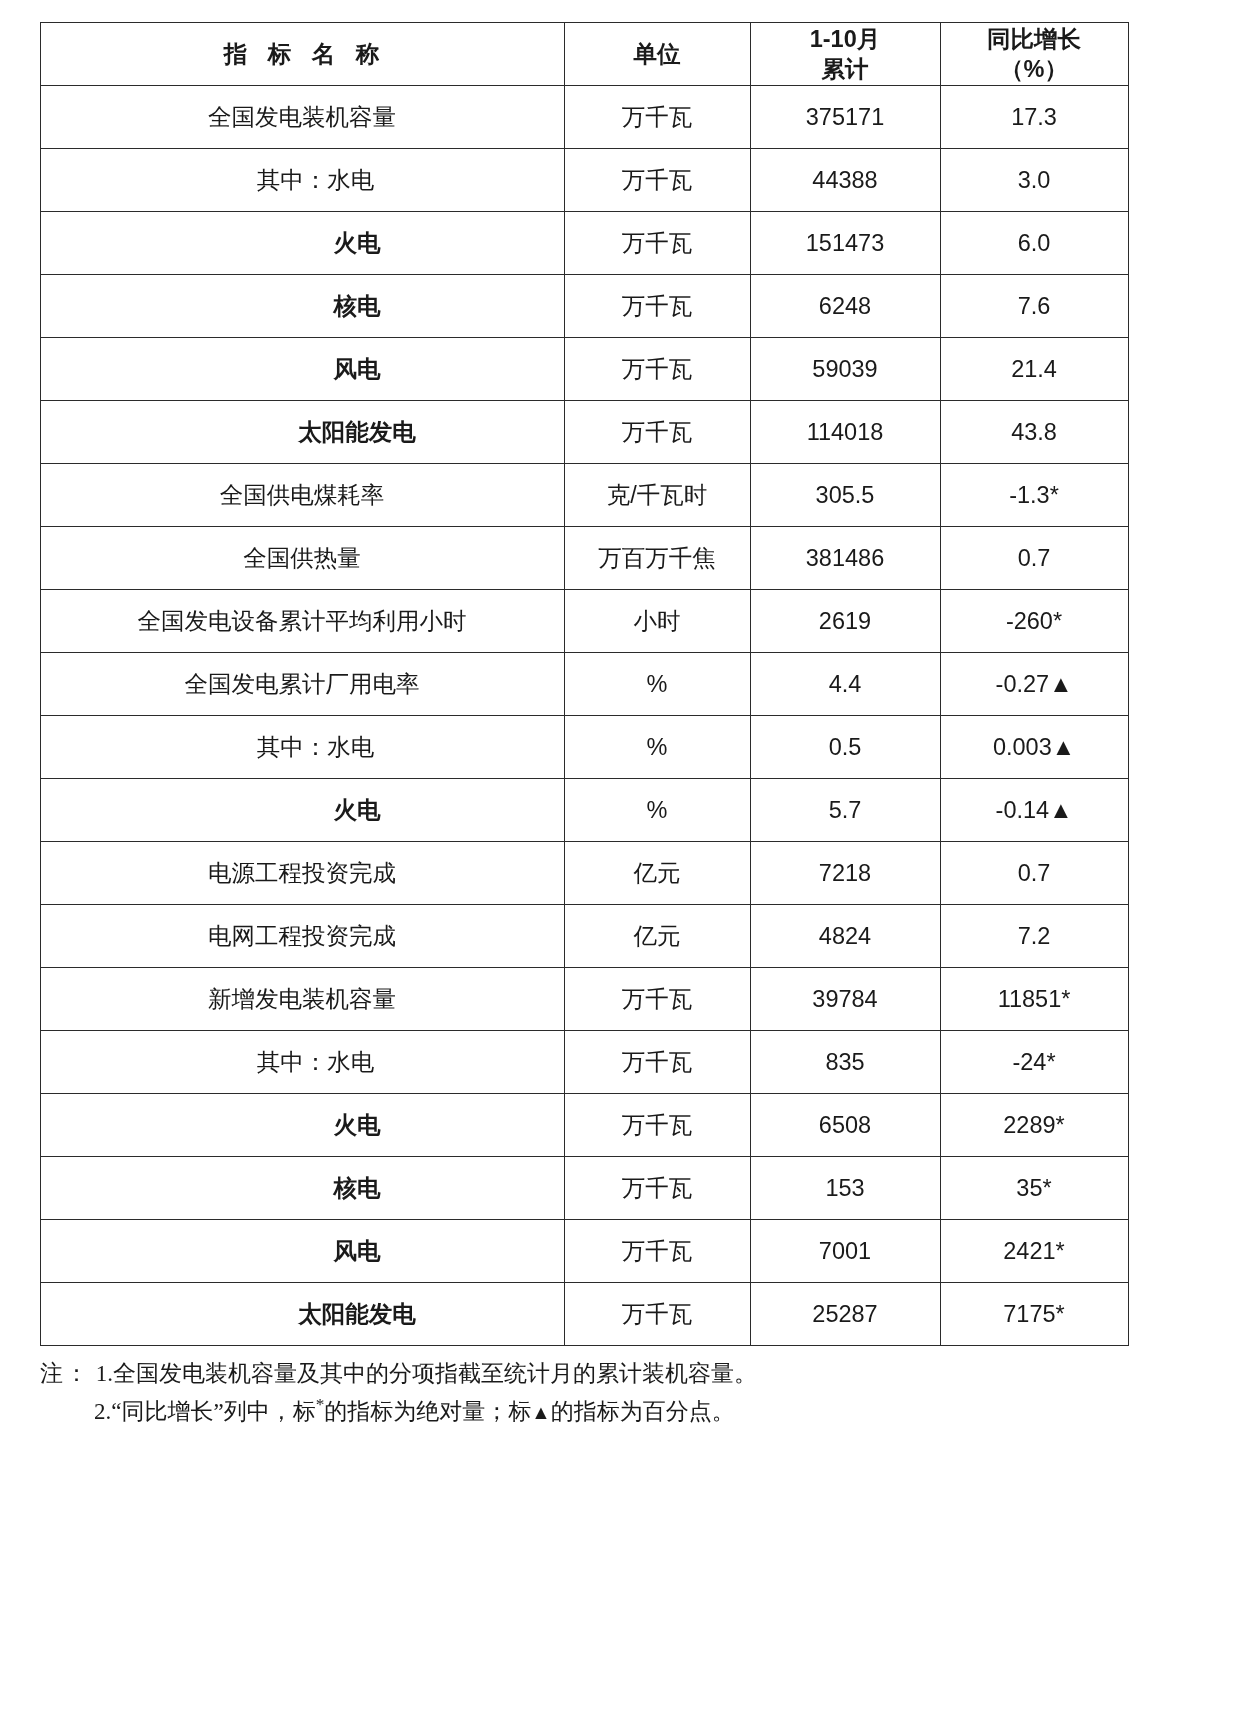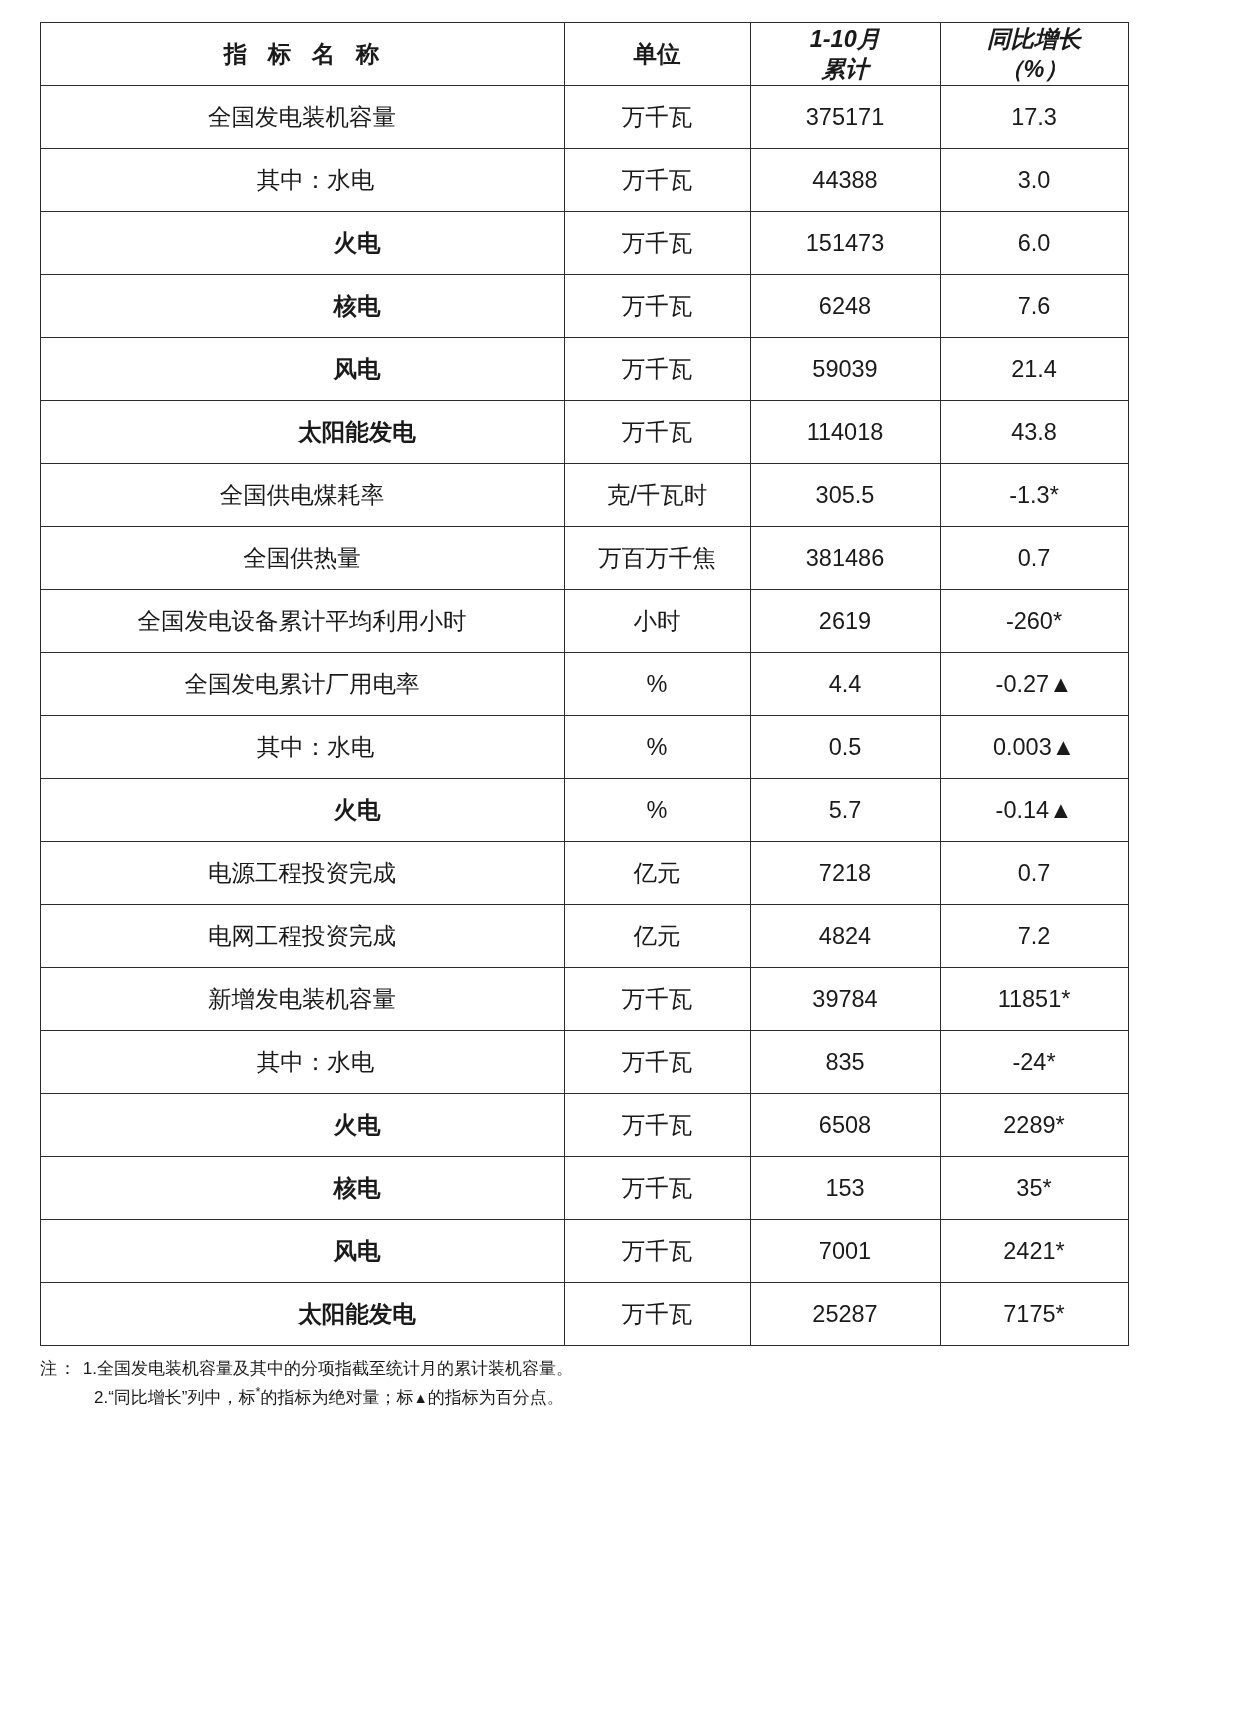--- a/index.html
+++ b/index.html
@@ -43,38 +43,38 @@
     text-align: center;
     height: 104px;
     font-size: 24px;
   }
   thead th.head-name {
     letter-spacing: 7px;
     padding-left: 6px;
   }
   thead th .hl {
     display: block;
-    font-style: italic;
   }
   td.name {
     text-align: center;
     padding-left: 14px;
     white-space: nowrap;
   }
   td.name.ind1 { padding-left: 27px; }
   td.name.ind2 { padding-left: 110px; font-weight: bold; }
   td.unit, td.val, td.yoy {
     text-align: center;
     white-space: nowrap;
   }
   .notes {
     width: 1088px;
     margin: 10px auto 0 auto;
-    font-size: 17px;
+    font-size: 23px;
     line-height: 1.55;
+    font-family: Liberation Serif, serif;
   }
   .notes .note-row {
     display: block;
     white-space: nowrap;
   }
   .notes .note-label {
     letter-spacing: 2px;
   }
   .notes .note2 {
     padding-left: 54px;

